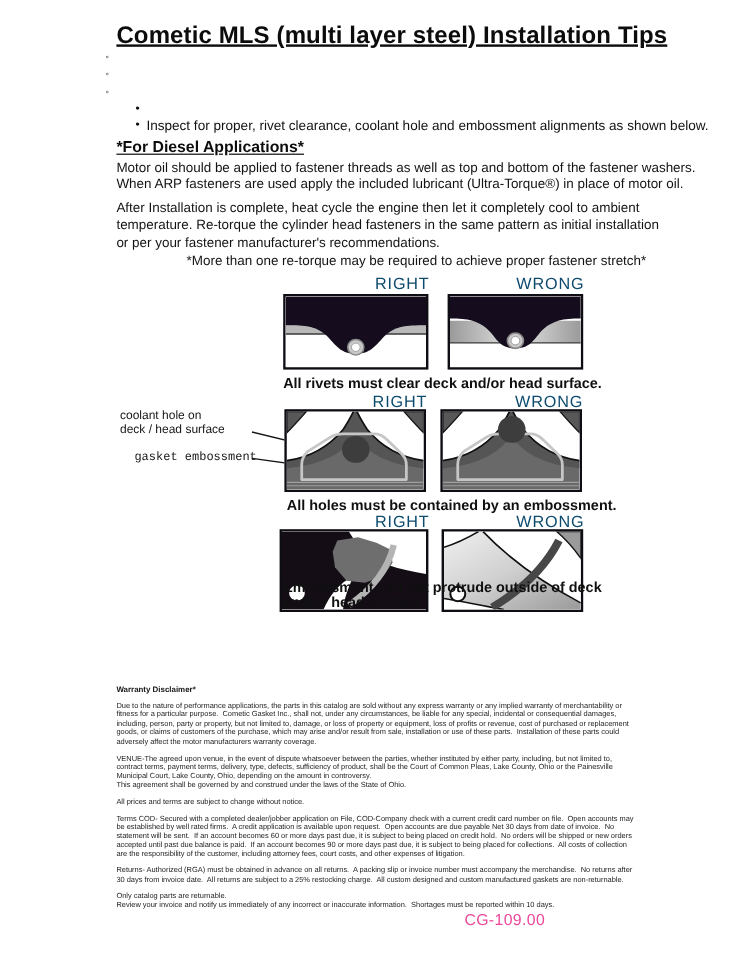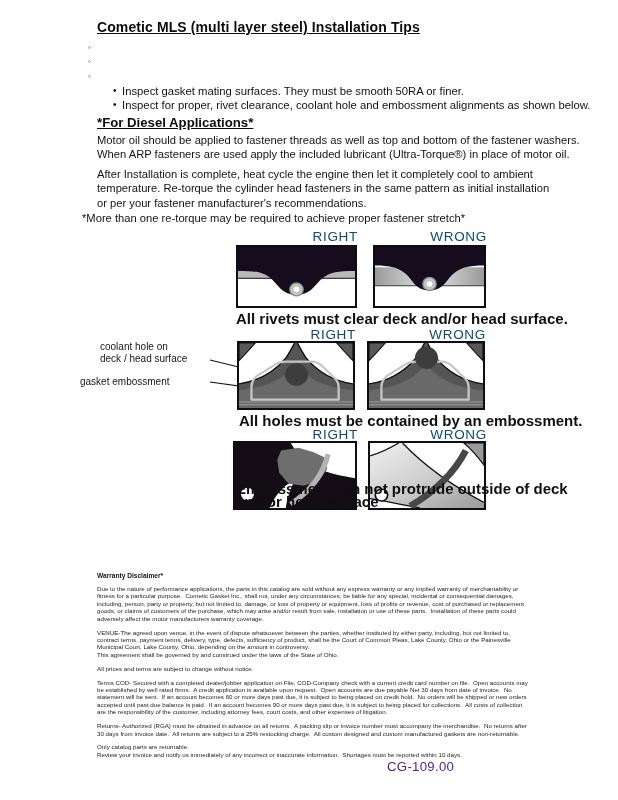--- a/index.html
+++ b/index.html
@@ -3,70 +3,69 @@
 <meta charset="utf-8">
 <style>
   html,body{margin:0;padding:0;}
   body{
     width:618px;height:800px;position:relative;overflow:hidden;
     background:#ffffff;
     font-family:"Liberation Sans","DejaVu Sans",sans-serif;
     color:#141414;
   }
   .abs{position:absolute;}
-  .title{font-size:14px;font-weight:bold;text-decoration:underline;color:#0c0c0c;letter-spacing:.1px;}
+  .title{font-size:20px;font-weight:bold;text-decoration:underline;color:#0c0c0c;letter-spacing:.1px;}
   .bullets{font-size:11.3px;line-height:14.3px;color:#121212;}
   .brow{display:flex;}
   .brow .mk{width:9px;font-size:8px;line-height:14.3px;}
   .brow.sub{margin-left:25px;}
   .brow.sub .mk{font-size:10px;}
   .h2{font-size:13.2px;font-weight:bold;color:#0d0d0d;}
   .para{font-size:11.2px;line-height:14.3px;color:#131313;white-space:pre-line;width:500px;}
   .dlabel{font-size:13.5px;letter-spacing:.7px;color:#0c4a6e;text-align:right;}
   .panel{border:2.5px solid #0d0d13;background:#fff;line-height:0;}
   .panel svg{display:block;}
-  .caption{font-size:15px;font-weight:600;color:#101010;white-space:pre-line;line-height:12.6px;}
+  .caption{font-size:12px;font-weight:600;color:#101010;white-space:pre-line;line-height:12.6px;}
   .sidelabel{font-size:10px;line-height:11.6px;color:#161616;white-space:pre-line;}
   .fineblock{width:520px;}
   .fine-h{font-size:6.6px;font-weight:bold;color:#151515;margin:0 0 6px 0;}
   .fine{font-size:6.2px;line-height:7.4px;color:#1d1d1d;white-space:pre-wrap;margin:0 0 6.5px 0;}
-  .footer{font-size:13.2px;color:#4c1d95;letter-spacing:.3px;}
+  .footer{font-size:13.2px;color:#ec4899;letter-spacing:.3px;}
 </style>
 </head>
 <body>
 
 <div class="abs title" style="left:97px;top:19px;">Cometic MLS (multi layer steel) Installation Tips</div>
 
 <div class="abs bullets" style="left:88px;top:41px;width:520px;">
   <div class="brow">
     <span class="mk">◦</span>
   </div>
   <div class="brow">
     <span class="mk">◦</span>
   </div>
   <div class="brow">
     <span class="mk">◦</span>
   </div>
   <div class="brow sub">
     <span class="mk">•</span>
-    <span>Inspect gasket mating surfaces.  They must be smooth 50RA or finer.</span>
   </div>
   <div class="brow sub">
     <span class="mk">•</span>
     <span>Inspect for proper, rivet clearance, coolant hole and embossment alignments as shown below.</span>
   </div>
 </div>
 
 <div class="abs h2" style="left:97px;top:115px;text-decoration:underline;">*For Diesel Applications*</div>
 <div class="abs para" style="left:97px;top:133px;">Motor oil should be applied to fastener threads as well as top and bottom of the fastener washers.
 When ARP fasteners are used apply the included lubricant (Ultra-Torque®) in place of motor oil.</div>
 <div class="abs para" style="left:97px;top:167px;">After Installation is complete, heat cycle the engine then let it completely cool to ambient
 temperature. Re-torque the cylinder head fasteners in the same pattern as initial installation
 or per your fastener manufacturer's recommendations.</div>
-<div class="abs para" style="left:82px;top:211px;">*More than one re-torque may be required to achieve proper fastener stretch*</div>
+<div class="abs para" style="left:97px;top:211px;text-align:center;">*More than one re-torque may be required to achieve proper fastener stretch*</div>
 
 <div class="abs dlabel" style="left:236px;top:229px;width:122px;">RIGHT</div>
 <div class="abs dlabel" style="left:373px;top:229px;width:114px;">WRONG</div>
 
 <div class="abs panel" style="left:236px;top:245px;">
   <svg width="117" height="59" viewBox="0 0 122 64" preserveAspectRatio="none">
     <rect x="0" y="0" width="122" height="64" fill="#ffffff"></rect>
     <rect x="0" y="26" width="122" height="8" fill="#b9b9b9"></rect>
     <line x1="0" y1="34" x2="122" y2="34" stroke="#3a3a3a" stroke-width="1.2"></line>
     <path d="M0,0 H122 V26 C104,26 96,27 88,34 C80,41 76,52 61,52 C46,52 42,41 34,34 C26,27 18,26 0,26 Z" fill="#150d1d"></path>
@@ -93,21 +92,21 @@
   </svg>
 </div>
 
 <div class="abs caption" style="left:236px;top:313px;">All rivets must clear deck and/or head surface.</div>
 
 <div class="abs dlabel" style="left:237px;top:327px;width:119px;">RIGHT</div>
 <div class="abs dlabel" style="left:367px;top:327px;width:119px;">WRONG</div>
 
 <div class="abs sidelabel" style="left:100px;top:341px;width:108px;">coolant hole on
 deck / head surface</div>
-<div class="abs sidelabel" style="left:80px;top:376px;width:110px;">gasket embossment</div>
+<div class="abs sidelabel" style="left:112px;top:376px;width:110px;font-family:Liberation Mono, monospace;">gasket embossment</div>
 
 <svg class="abs" style="left:110px;top:338px;pointer-events:none;" width="200" height="60">
   <line x1="100" y1="22" x2="190" y2="44" stroke="#141414" stroke-width="1.1"></line>
   <line x1="100" y1="44" x2="158" y2="52" stroke="#141414" stroke-width="1.1"></line>
 </svg>
 
 <div class="abs panel" style="left:237px;top:341px;">
   <svg width="114" height="65" viewBox="0 0 119 70" preserveAspectRatio="none">
     <rect x="0" y="0" width="119" height="70" fill="#ffffff"></rect>
     <path d="M0,70 V44 C20,41 37,31 49,16 C53,10 56,4 58,0 H61 C63,4 66,10 70,16 C82,31 99,41 119,44 V70 Z" fill="#696969"></path>

